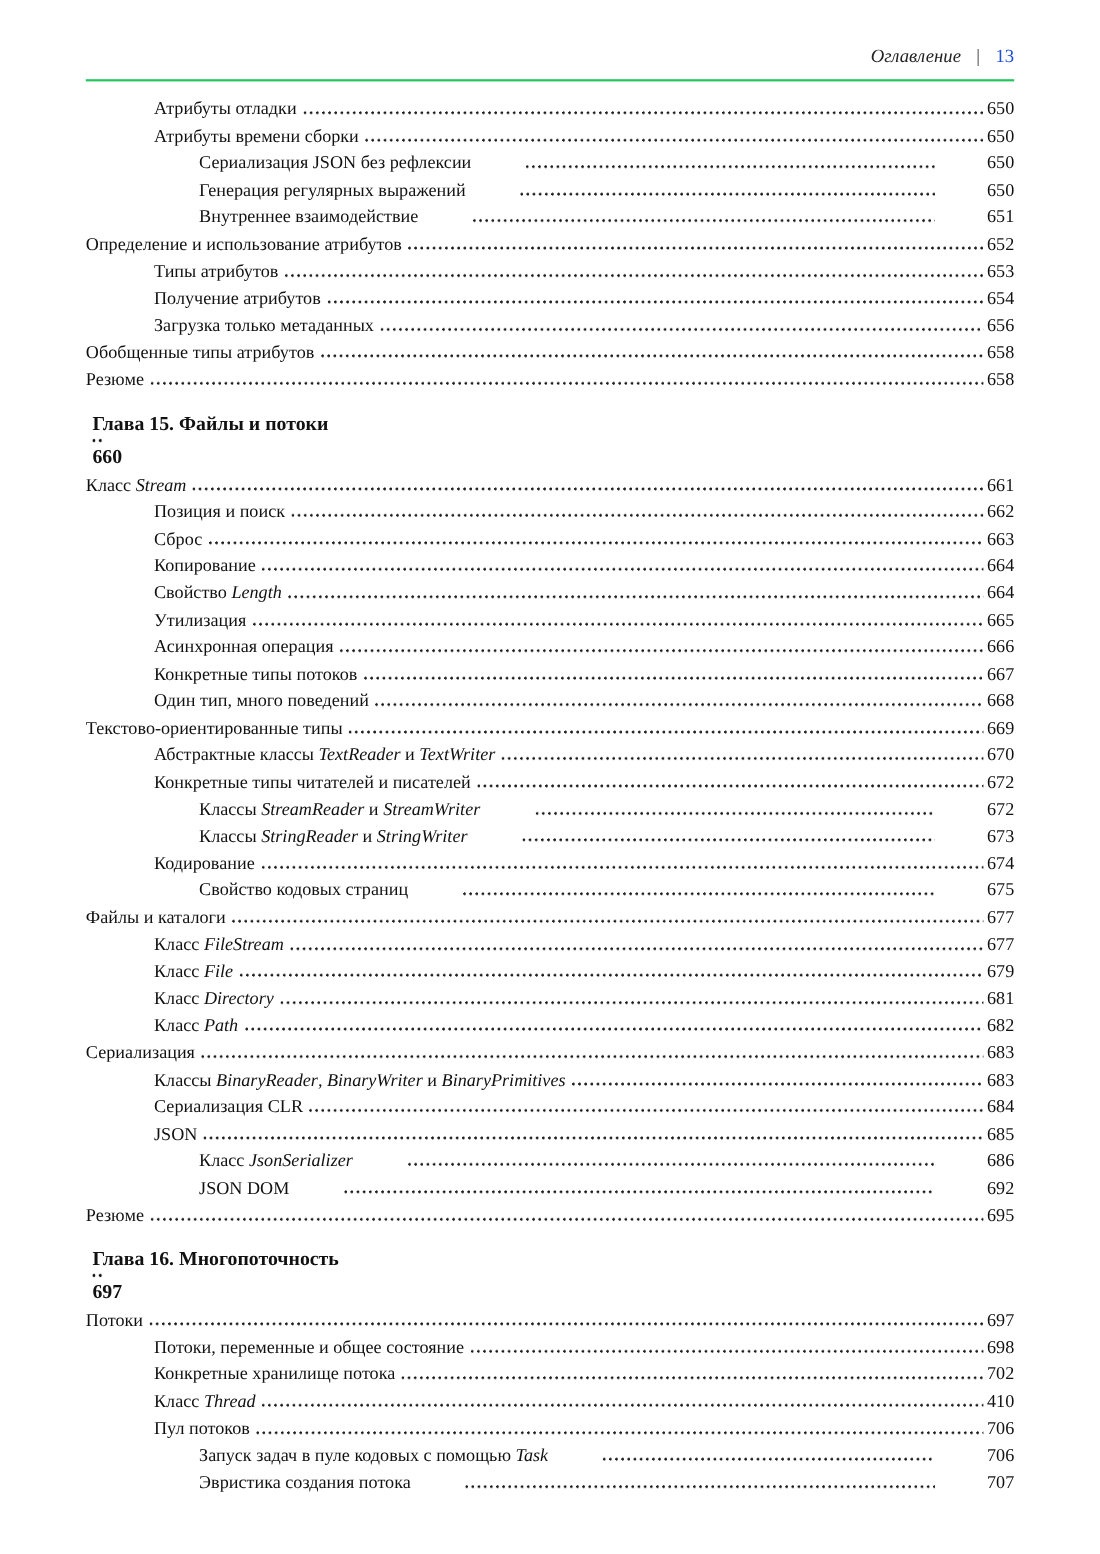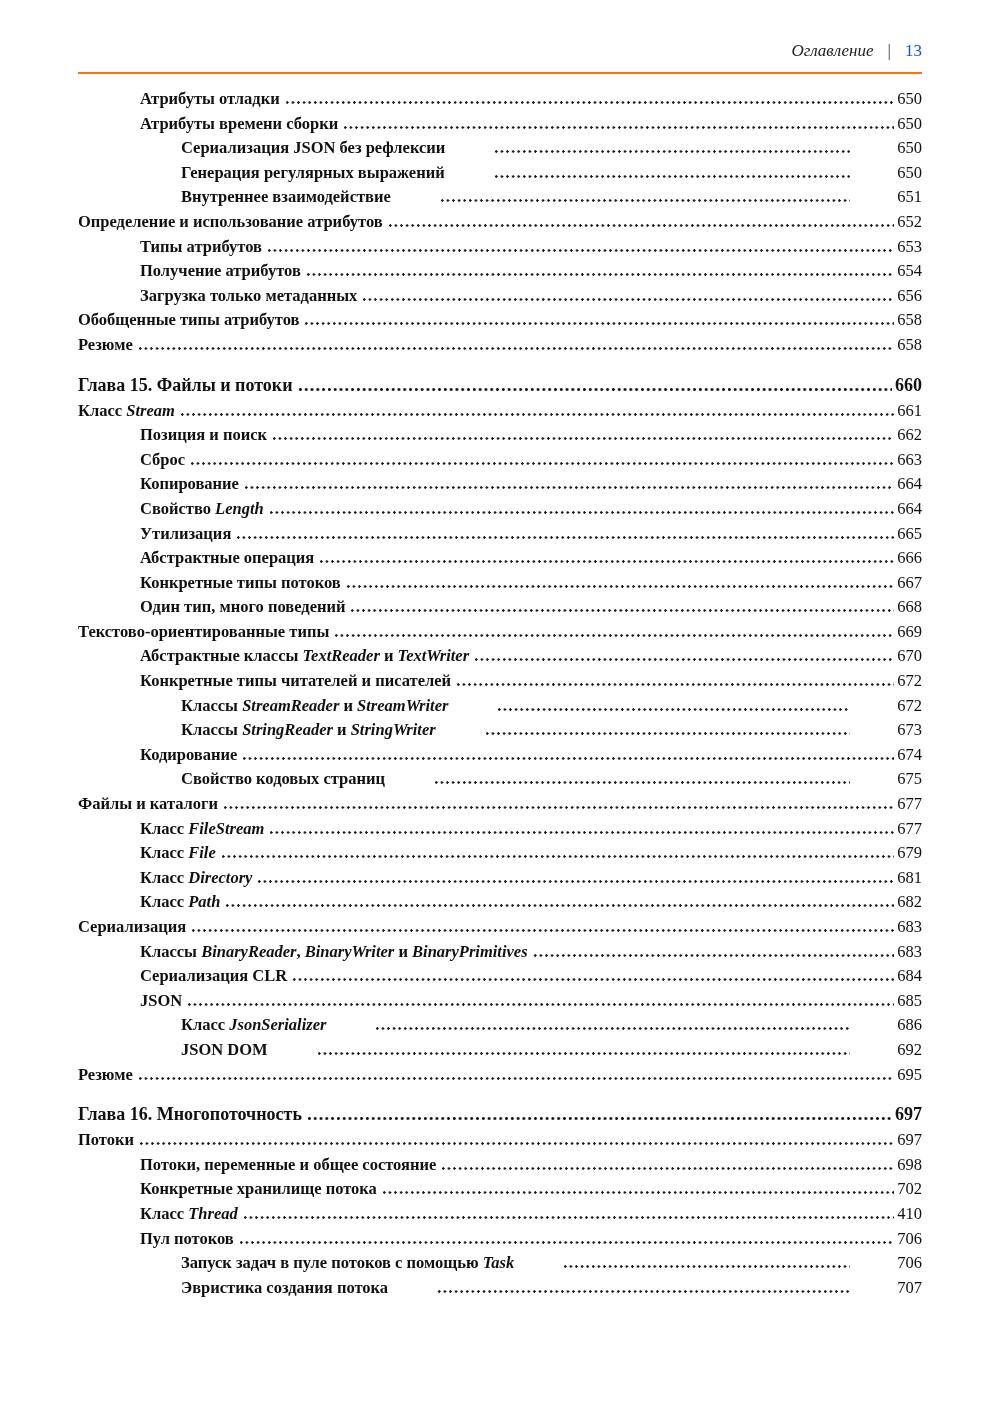--- a/index.html
+++ b/index.html
@@ -21,21 +21,21 @@
     padding: 40px 78px 0 78px;
   }
   
   .header {
     display: flex;
     justify-content: flex-end;
     align-items: baseline;
     font-size: 17px;
     line-height: 22px;
     padding-bottom: 10px;
-    border-bottom: 2px solid #f97316;
+    border-bottom: 2px solid #22c55e;
     margin-bottom: 13px;
   }
   .h-title {
     font-style: italic;
     color: #222222;
   }
   .h-sep {
     margin: 0 14px;
     color: #444444;
     font-weight: 300;
@@ -50,21 +50,20 @@
   .row {
     display: flex;
     align-items: baseline;
     font-size: 16.5px;
     line-height: 24.6px;
     white-space: nowrap;
   }
   .row .text {
     white-space: nowrap;
     flex: 0 0 auto;
-    font-weight: bold;
   }
   .row .it {
     font-style: italic;
   }
   .row .leader {
     flex: 1 1 auto;
     min-width: 10px;
     height: 3px;
     margin: 0 3px 0 6px;
     background-image: radial-gradient(circle at 1.3px 1.5px, #1c1c1c 1.05px, transparent 1.45px);
@@ -75,20 +74,21 @@
     flex: 0 0 auto;
   }
   .lvl0 { padding-left: 0; }
   .lvl1 { padding-left: 62px; }
   .lvl2 { padding-left: 103px; gap: 44px; }
   .chapter {
     font-weight: bold;
     font-size: 18px;
     line-height: 27px;
     margin-top: 14px;
+    flex-direction: column;
   }
   .chapter .leader {
     background-image: radial-gradient(circle at 1.4px 1.5px, #111111 1.2px, transparent 1.6px);
     background-size: 5.8px 3px;
   }
 </style>
 </head>
 <body>
 
 <div class="page">
@@ -182,21 +182,21 @@
         <span class="text"><span>Свойство </span><span class="it">Length</span></span>
         <span class="leader"></span>
         <span class="pagenum">664</span>
       </div>
       <div class="row lvl1">
         <span class="text"><span>Утилизация</span></span>
         <span class="leader"></span>
         <span class="pagenum">665</span>
       </div>
       <div class="row lvl1">
-        <span class="text"><span>Абстрактные операция</span></span>
+        <span class="text"><span>Асинхронная операция</span></span>
         <span class="leader"></span>
         <span class="pagenum">666</span>
       </div>
       <div class="row lvl1">
         <span class="text"><span>Конкретные типы потоков</span></span>
         <span class="leader"></span>
         <span class="pagenum">667</span>
       </div>
       <div class="row lvl1">
         <span class="text"><span>Один тип, много поведений</span></span>
@@ -322,21 +322,21 @@
         <span class="text"><span>Класс </span><span class="it">Thread</span></span>
         <span class="leader"></span>
         <span class="pagenum">410</span>
       </div>
       <div class="row lvl1">
         <span class="text"><span>Пул потоков</span></span>
         <span class="leader"></span>
         <span class="pagenum">706</span>
       </div>
       <div class="row lvl2">
-        <span class="text"><span>Запуск задач в пуле потоков с помощью </span><span class="it">Task</span></span>
+        <span class="text"><span>Запуск задач в пуле кодовых с помощью </span><span class="it">Task</span></span>
         <span class="leader"></span>
         <span class="pagenum">706</span>
       </div>
       <div class="row lvl2">
         <span class="text"><span>Эвристика создания потока</span></span>
         <span class="leader"></span>
         <span class="pagenum">707</span>
       </div>
     </div>
 </div>

